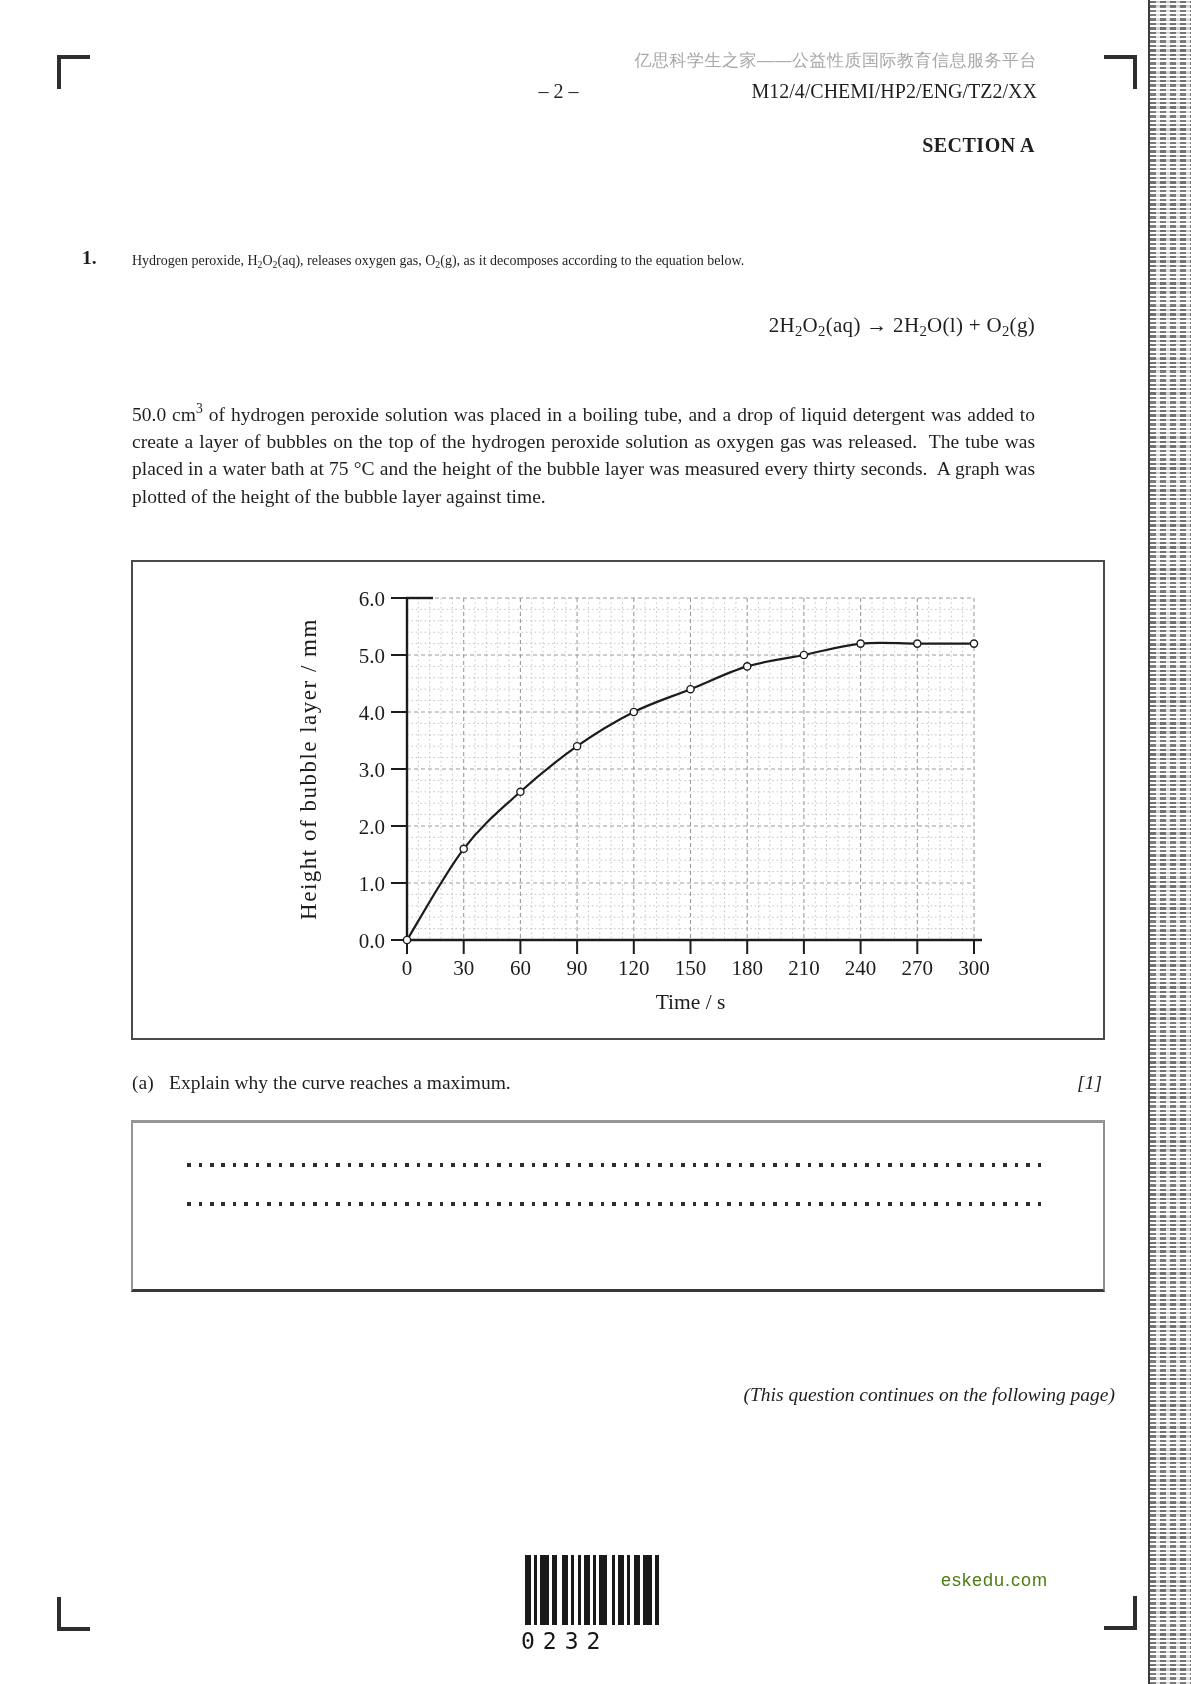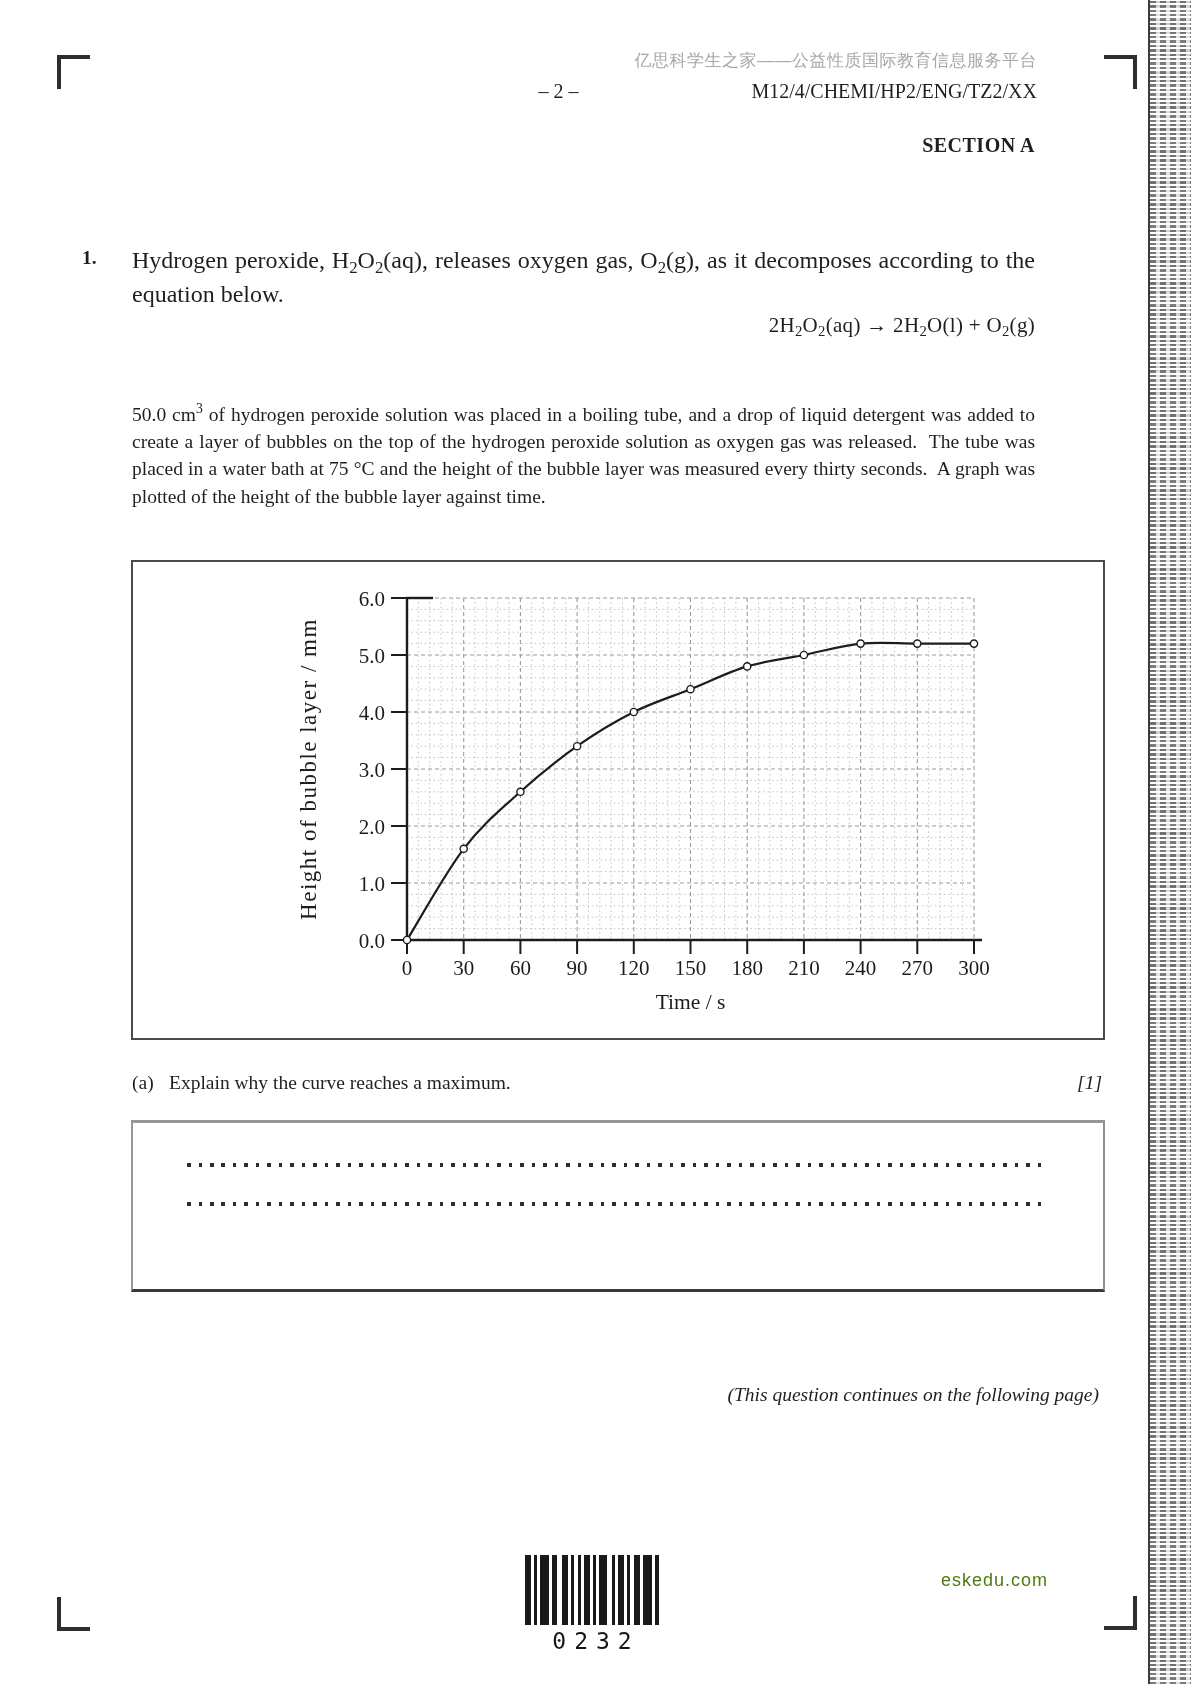--- a/index.html
+++ b/index.html
@@ -21,43 +21,43 @@
   .mark.br{left:1104px;top:1596px;border-right-width:4px;border-bottom-width:4px;}
   
   .watermark{right:154px;top:49px;font-family:"Liberation Sans","DejaVu Sans",sans-serif;
              font-size:17px;color:#a8a8a8;letter-spacing:0.5px;}
   .pageno{left:82px;top:80px;width:953px;text-align:center;font-size:20px;}
   .papercode{right:154px;top:80px;font-size:20px;}
   .section-title{left:82px;top:134px;width:953px;text-align:right;font-size:20px;font-weight:bold;letter-spacing:0.5px;}
   .instruction{left:82px;top:190px;font-size:19.5px;font-style:italic;}
   
   .qnum{left:82px;top:247px;font-size:19.5px;font-weight:bold;}
-  .qintro{left:132px;top:247px;width:903px;font-size:24px;line-height:27.5px;text-align:justify;}
+  .qintro{left:132px;top:247px;width:903px;font-size:14px;line-height:27.5px;text-align:justify;}
   .equation{left:132px;top:313px;width:903px;text-align:right;font-size:21px;letter-spacing:0.3px;}
   .qbody{left:132px;top:395px;width:903px;font-size:19.5px;line-height:27.4px;text-align:justify;}
   .rt-sub{font-size:70%;vertical-align:-0.28em;}
   .rt-sup{font-size:70%;vertical-align:0.55em;}
   .rt-b{font-weight:bold;}
   
   .figure-box{left:131px;top:560px;width:974px;height:480px;border:2px solid #4a4a4a;box-sizing:border-box;background:#fff;}
   svg text{font-family:"Liberation Serif","DejaVu Serif",serif;}
   
   .pa-label{left:132px;top:1072px;font-size:19.5px;}
   .pa-prompt{left:169px;top:1072px;font-size:19.5px;}
   .pa-marks{right:89px;top:1072px;font-size:19.5px;font-style:italic;}
   
   .answer-box{left:131px;top:1120px;width:974px;height:172px;box-sizing:border-box;background:#fff;
     border-top:3px solid #969696;border-left:2px solid #969696;border-right:2px solid #8f8f8f;border-bottom:3px solid #383838;}
   .dotline{position:absolute;left:54px;width:860px;height:3.5px;
     background:repeating-linear-gradient(90deg,#2d2d2d 0 3.5px,transparent 3.5px 11.5px);}
   .dotline.l1{top:40px;} .dotline.l2{top:79px;}
   
-  .cont-note{right:92px;top:1384px;font-size:19.5px;font-style:italic;}
+  .cont-note{right:76px;top:1384px;font-size:19.5px;font-style:italic;}
   .barcode-bars{left:525px;top:1555px;width:134px;height:70px;}
-  .barcode-digits{left:513px;top:1628px;width:158px;text-align:center;
+  .barcode-digits{left:513px;top:1628px;width:158px;text-align:left;
     font-family:"DejaVu Sans Mono","Liberation Mono",monospace;font-size:23px;letter-spacing:8px;text-indent:8px;color:#161616;}
   .site-credit{right:143px;top:1570px;font-family:"Liberation Sans","DejaVu Sans",sans-serif;
     font-size:18px;color:#4d7c0f;letter-spacing:1px;}
 </style>
 </head>
 <body>
 
 <div class="page">
 
   <div class="edge-texture"></div>

